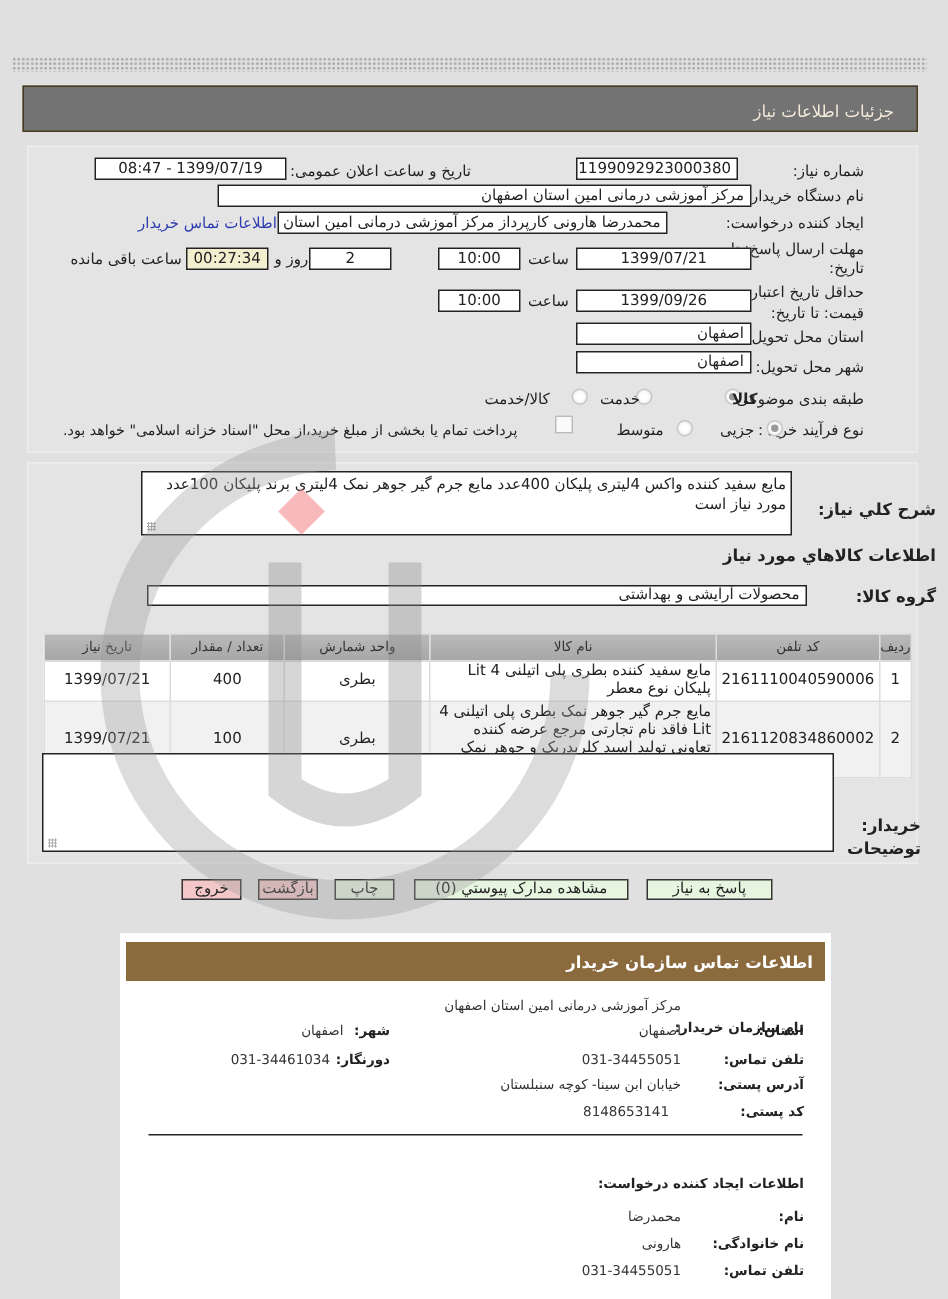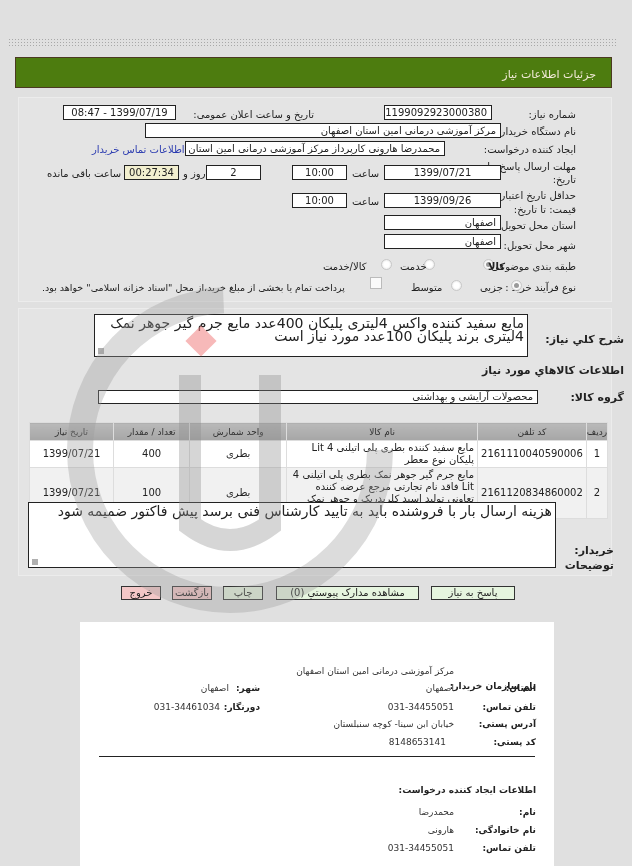--- a/index.html
+++ b/index.html
@@ -13,21 +13,21 @@
     direction: rtl;
   }
   .dotted-bar {
     position: absolute; left: 8px; top: 38px; width: 610px; height: 10px;
     background-image: radial-gradient(#9a9a9a 0.8px, transparent 0.9px);
     background-size: 3px 3px;
     opacity: 0.8;
   }
   .title-bar {
     position: absolute; left: 15px; top: 57px; width: 597px; height: 31px;
-    background: #4d7c0f; border: 1px solid #4b3a22;
+    background: #737373; border: 1px solid #4b3a22;
     color: #f3ead9; font-size: 11px; padding: 10px 15px 0 0;
   }
   .panel {
     position: absolute; left: 18px; top: 97px; width: 594px; height: 205px;
     background: #e4e4e4; border: 1px solid #ececec;
   }
   .panel2 {
     position: absolute; left: 18px; top: 308px; width: 594px; height: 268px;
     background: #e4e4e4; border: 1px solid #ececec;
   }
@@ -46,21 +46,21 @@
   }
   .radio.on::after {
     content: ""; position: absolute; left: 2px; top: 2px; width: 5px; height: 5px;
     border-radius: 50%; background: #9a9a9a;
   }
   .check {
     position: absolute; width: 12px; height: 12px; border: 1px solid #bbb; background: #fafafa;
   }
   .bold { font-weight: bold; font-size: 11px; }
   .textarea {
-    position: absolute; background: #fff; border: 1px solid #222; font-size: 14px;
+    position: absolute; background: #fff; border: 1px solid #222; font-size: 10px;
     padding: 2px 3px; line-height: 13px; text-align: right;
   }
   .grip {
     position: absolute; left: 3px; bottom: 2px; width: 6px; height: 6px;
     background-image: radial-gradient(#aaa 0.7px, transparent 0.8px); background-size: 2px 2px;
   }
   table.items {
     position: absolute; left: 29px; top: 422px; width: 579px;
     border-collapse: collapse; background: #fff; font-size: 10px;
   }
@@ -97,21 +97,21 @@
 
 <div class="title-bar">
   <span>جزئیات اطلاعات نیاز</span>
 </div>
 
 <div class="panel"></div>
 
 <span class="lbl" style="right:56px; top:109px;">شماره نیاز:</span>
 <div class="box center" style="left:384px; top:105px; width:108px;">1199092923000380</div>
 <span class="lbl" style="right:318px; top:109px;">تاریخ و ساعت اعلان عمومی:</span>
-<div class="box center" style="left:63px; top:105px; width:113px;">1399/07/19 - 08:47</div>
+<div class="box center" style="left:63px; top:105px; width:128px;">1399/07/19 - 08:47</div>
 
 <span class="lbl" style="right:56px; top:126px;">نام دستگاه خریدار:</span>
 <div class="box" style="left:145px; top:123px; width:356px; direction:rtl;">مرکز آموزشی درمانی امین استان اصفهان</div>
 
 <span class="lbl" style="right:56px; top:144px;">ایجاد کننده درخواست:</span>
 <div class="box" style="left:185px; top:141px; width:260px; direction:rtl;">محمدرضا هارونی کارپرداز مرکز آموزشی درمانی امین استان اصفهان</div>
 <span class="link" style="left:92px; top:144px;">اطلاعات تماس خریدار</span>
 
 <span class="lbl" style="right:56px; top:161px;">مهلت ارسال پاسخ: تا</span>
 <span class="lbl" style="right:56px; top:174px;">تاریخ:</span>
@@ -191,31 +191,33 @@
       <td>بطری</td>
       <td>100</td>
       <td>1399/07/21</td>
     </tr>
   </tbody>
 </table>
 
 <span class="lbl bold" style="right:18px; top:530px;margin-top:29px;">توضیحات</span>
 <span class="lbl bold" style="right:18px; top:544px;">خریدار:</span>
 <div class="textarea" style="left:28px; top:502px; width:528px; height:66px;">
-  <span>هزینه ارسال بار با فروشنده باید به تایید کارشناس فنی برسد پیش فاکتور ضمیمه شود</span>
   <span class="grip"></span>
 </div>
 
 <div class="btn" style="left:431px; top:586px; width:84px;">پاسخ به نیاز</div>
 <div class="btn" style="left:276px; top:586px; width:143px;">مشاهده مدارک پیوستي (0)</div>
 <div class="btn" style="left:223px; top:586px; width:40px;">چاپ</div>
 <div class="btn pink" style="left:172px; top:586px; width:40px;">بازگشت</div>
 <div class="btn pink" style="left:121px; top:586px; width:40px;">خروج</div>
 
 <div class="contact">
+  <div class="contact-head">
+    <span>اطلاعات تماس سازمان خریدار</span>
+  </div>
 
   <span class="c-lbl" style="right:18px; top:59px;">نام سازمان خریدار:</span>
   <span class="c-val" style="right:100px; top:44px;">مرکز آموزشی درمانی امین استان اصفهان</span>
 
   <span class="c-lbl" style="right:18px; top:61px;">استان:</span>
   <span class="c-val" style="right:100px; top:61px;">اصفهان</span>
   <span class="c-lbl" style="right:294px; top:61px;">شهر:</span>
   <span class="c-val" style="right:325px; top:61px;">اصفهان</span>
 
   <span class="c-lbl" style="right:18px; top:80px;">تلفن تماس:</span>

